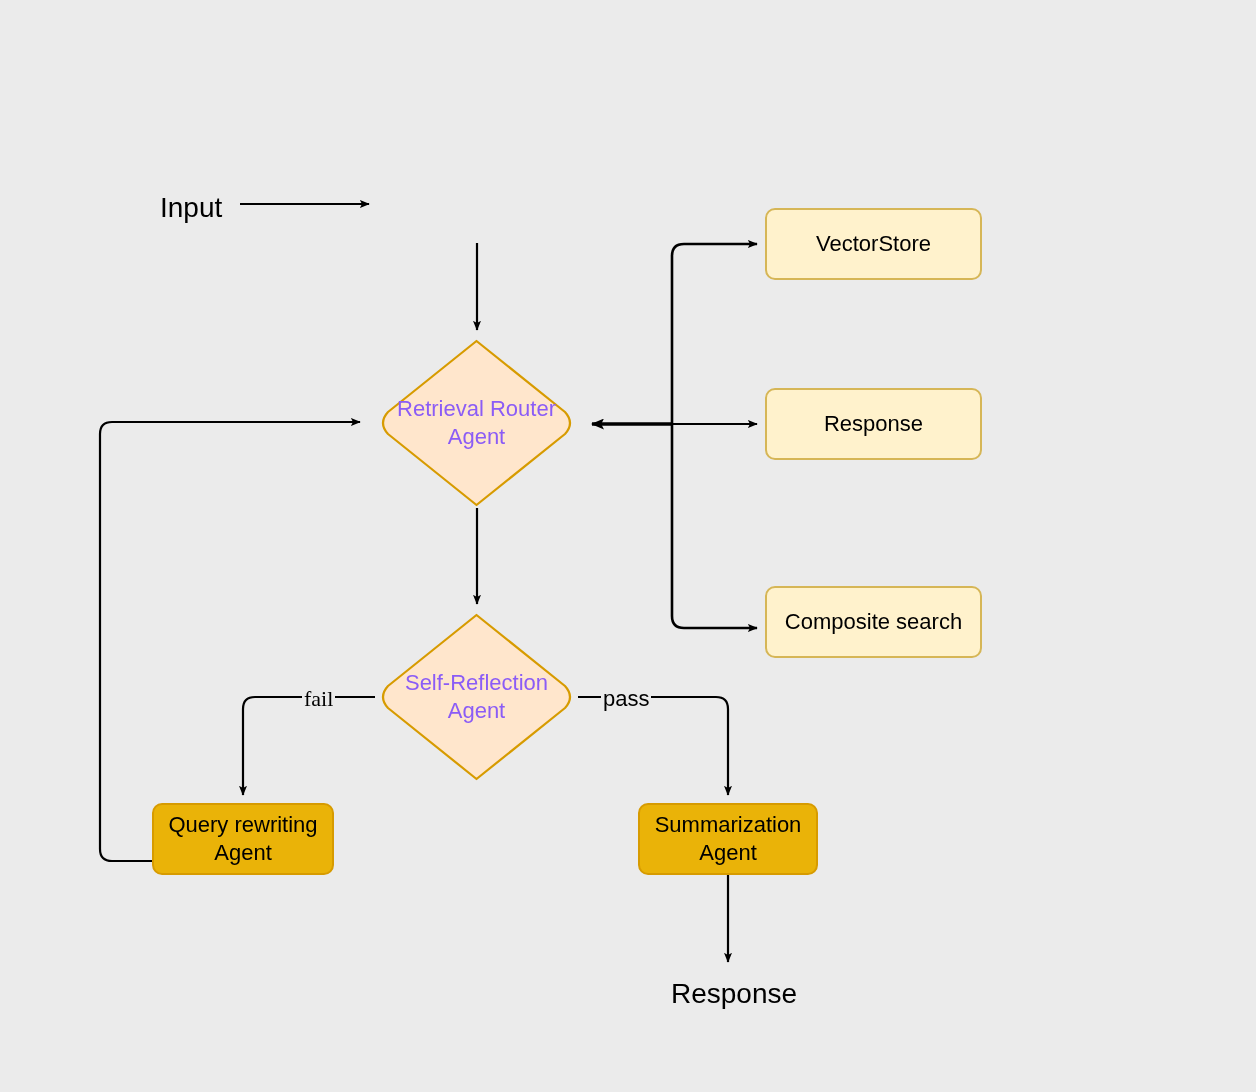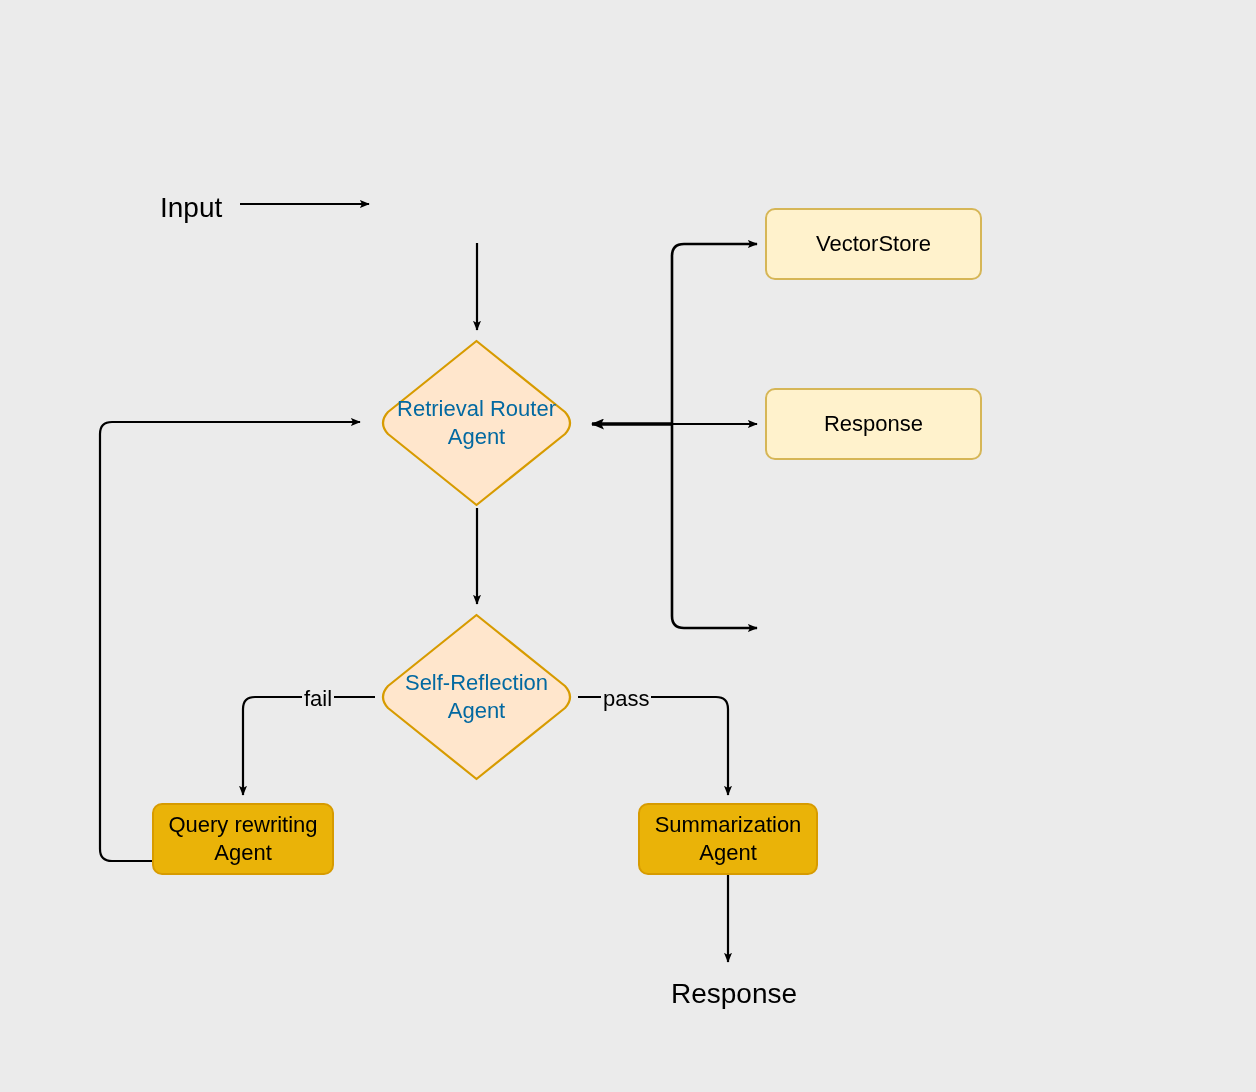--- a/index.html
+++ b/index.html
@@ -61,21 +61,21 @@
     left: 0;
     top: 0;
     width: 100%;
     height: 100%;
     display: flex;
     align-items: center;
     justify-content: center;
     text-align: center;
     line-height: 1.28;
     white-space: pre-line;
-    color: #0369a1;
+    color: #8b5cf6;
     pointer-events: none;
   }
   .plain-text {
     position: absolute;
     color: #000000;
     white-space: nowrap;
   }
   .edge-label {
     position: absolute;
     color: #000000;
@@ -143,30 +143,31 @@
       <path d="M101.5,3 L190,74 Q200,85 190,96 L101.5,167 L13,96 Q3,85 13,74 Z" fill="#ffe6cc" stroke="#d79b00" stroke-width="2.2" stroke-linejoin="round"></path>
     </svg>
     <div class="diamond-label fs-19">Retrieval Router
 Agent</div>
   </div>
 
   <div class="node node-rect fill-amber fs-19" style="left:765px; top:208px; width:217px; height:72px;">VectorStore</div>
 
   <div class="node node-rect fill-amber fs-19" style="left:765px; top:388px; width:217px; height:72px;">Response</div>
 
+  <div class="node node-rect fill-amber fs-19" style="left:765px; top:586px; width:217px; height:72px;">Composite search</div>
 
   <div class="diamond-wrap" style="left:375px; top:612px; width:203px; height:170px;">
     <svg width="203" height="170" viewBox="0 0 203 170">
       <path d="M101.5,3 L190,74 Q200,85 190,96 L101.5,167 L13,96 Q3,85 13,74 Z" fill="#ffe6cc" stroke="#d79b00" stroke-width="2.2" stroke-linejoin="round"></path>
     </svg>
     <div class="diamond-label fs-19">Self-Reflection
 Agent</div>
   </div>
 
-  <div class="edge-label fs-19" style="left:302px; top:686px;">fail</div>
+  <div class="edge-label fs-19" style="left:302px; top:686px;font-family:Liberation Serif, serif;">fail</div>
 
   <div class="edge-label fs-19" style="left:601px; top:686px;">pass</div>
 
   <div class="node node-rect fill-peach fs-19" style="left:152px; top:803px; width:182px; height:72px;">Query rewriting
 Agent</div>
 
   <div class="node node-rect fill-peach fs-19" style="left:638px; top:803px; width:180px; height:72px;">Summarization
 Agent</div>
 
   <div class="plain-text fs-20" style="left:671px; top:978px;">Response</div>

